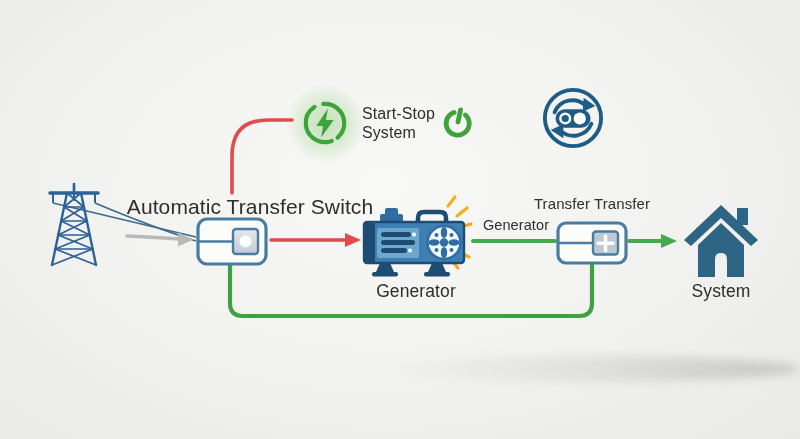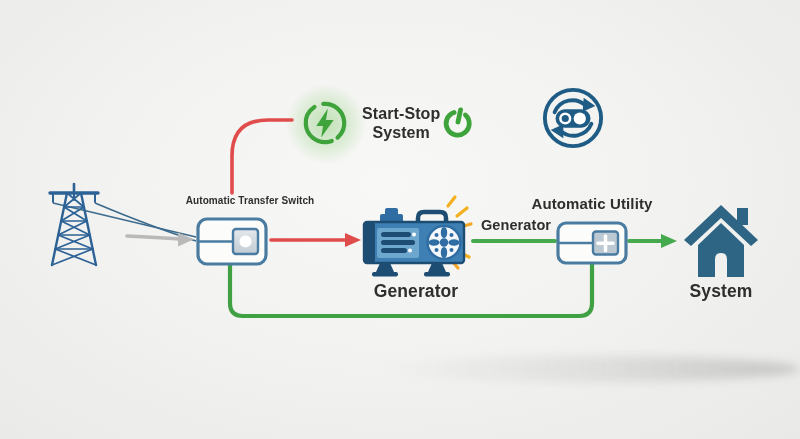--- a/index.html
+++ b/index.html
@@ -1,21 +1,21 @@
 <!DOCTYPE html>
 <html><head>
 <meta charset="utf-8">
 <style>
   html,body{margin:0;padding:0;}
   body{width:800px;height:439px;overflow:hidden;font-family:"Liberation Sans",sans-serif;}
   #canvas{position:relative;width:800px;height:439px;
     background:radial-gradient(ellipse at 48% 42%, #f8f8f6 0%, #f1f1ef 55%, #e9e9e7 100%);}
   .abs{position:absolute;}
-  .label{position:absolute;color:#2e2e2e;font-weight:700;white-space:nowrap;
-    transform:translateX(-50%);letter-spacing:0.1px;text-align:center;}
+  .label{position:absolute;color:#2e2e2e;font-weight:400;white-space:nowrap;
+    transform:translateX(-50%);letter-spacing:0.1px;}
   .label.left-align{transform:none;}
   svg{display:block;overflow:visible;}
   #shadow-streak{left:380px;top:356px;width:420px;height:26px;border-radius:50%;
     background:linear-gradient(to right, rgba(130,130,130,0) 0%, rgba(130,130,130,0.16) 55%, rgba(115,115,115,0.30) 100%);
     filter:blur(5px);}
   #start-stop-glow{left:286px;top:85px;width:80px;height:78px;
     background:radial-gradient(circle, rgba(150,208,132,0.55) 0%, rgba(150,208,132,0.25) 45%, rgba(150,208,132,0) 72%);}
 </style>
 </head>
 <body>
@@ -163,29 +163,29 @@
   </svg>
 
   <svg class="abs" style="left:681px;top:200px" width="80" height="80" viewBox="0 0 80 80">
     <rect x="56" y="8" width="11" height="17" fill="#2e6584"></rect>
     <polygon points="40,5 77,40 70,46 40,18 10,46 3,40" fill="#2e6584"></polygon>
     <path d="M17,45 L40,23 L63,45 V77 H17 Z" fill="#2e6584"></path>
     <path d="M34,77 V59 Q34,53 40,53 Q46,53 46,59 V77 Z" fill="#f1f1ef"></path>
   </svg>
 
 
-  <div class="label" style="left:250px;top:195px;font-size:10px">Automatic Transfer Switch</div>
+  <div class="label" style="left:250px;top:195px;font-size:21px">Automatic Transfer Switch</div>
 
   <div class="label left-align" style="left:362px;top:105px;font-size:16px;line-height:18.5px">
     <div>Start-Stop</div>
     <div>System</div>
   </div>
 
 
-  <div class="label" style="left:592px;top:195px;font-size:15px">Automatic Utility</div>
+  <div class="label" style="left:592px;top:195px;font-size:15px">Transfer Transfer</div>
 
   <div class="label" style="left:516px;top:217px;font-size:14.5px">Generator</div>
 
   <div class="label" style="left:416px;top:281px;font-size:17.5px">Generator</div>
 
   <div class="label" style="left:721px;top:281px;font-size:17.5px">System</div>
 
 </div>
 
 </body></html>

